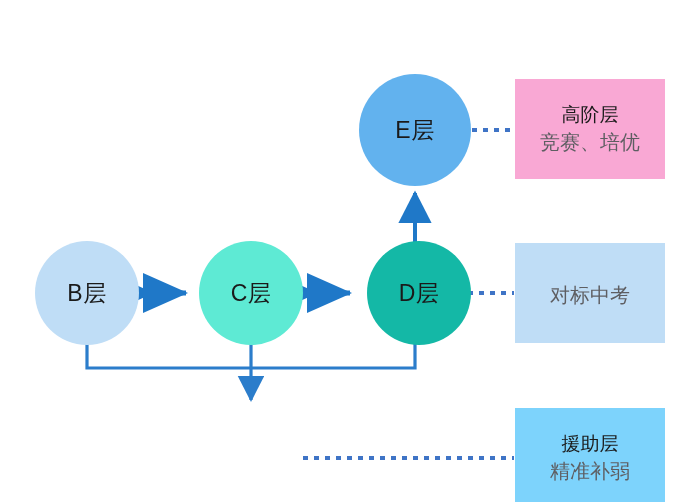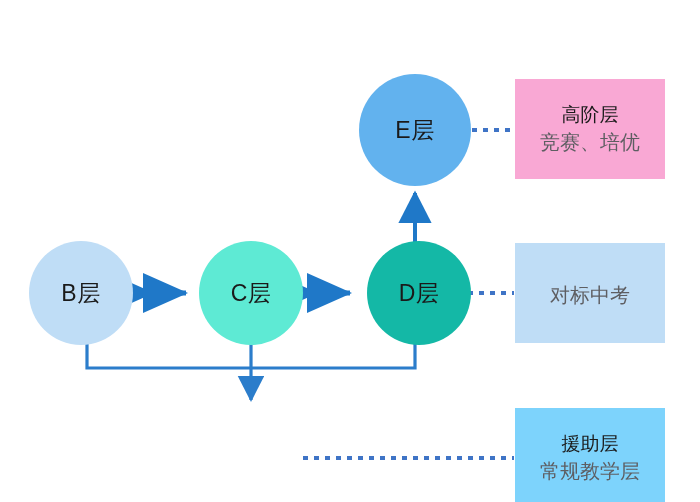--- a/index.html
+++ b/index.html
@@ -113,21 +113,21 @@
 
     <g>
       <line x1="303" y1="415" x2="514" y2="415" stroke="#3F74C6" stroke-width="4" stroke-dasharray="5 6" stroke-linecap="butt"></line>
     </g>
   </svg>
 
   <div class="node" style="left:359px; top:31px; width:112px; height:112px; background:#62B2EE;">
     <span class="node-label">E层</span>
   </div>
 
-  <div class="node" style="left:29px; top:198px; width:104px; height:104px; background:#BFDDF6;">
+  <div class="node" style="left:35px; top:198px; width:104px; height:104px; background:#BFDDF6;">
     <span class="node-label">B层</span>
   </div>
 
   <div class="node" style="left:199px; top:198px; width:104px; height:104px; background:#5eead4;">
     <span class="node-label">C层</span>
   </div>
 
   <div class="node" style="left:367px; top:198px; width:104px; height:104px; background:#14b8a6;">
     <span class="node-label">D层</span>
   </div>
@@ -137,16 +137,16 @@
     <span class="legend-title">高阶层</span>
     <span class="legend-sub">竞赛、培优</span>
   </div>
 
   <div class="legend-box" style="left:515px; top:200px; width:150px; height:100px; background:#BFDDF6;">
     <span class="legend-sub">对标中考</span>
   </div>
 
   <div class="legend-box" style="left:515px; top:365px; width:150px; height:100px; background:#7dd3fc;">
     <span class="legend-title">援助层</span>
-    <span class="legend-sub">常规教学层</span>
+    <span class="legend-sub">精准补弱</span>
   </div>
 
 </div>
 
 </body></html>

